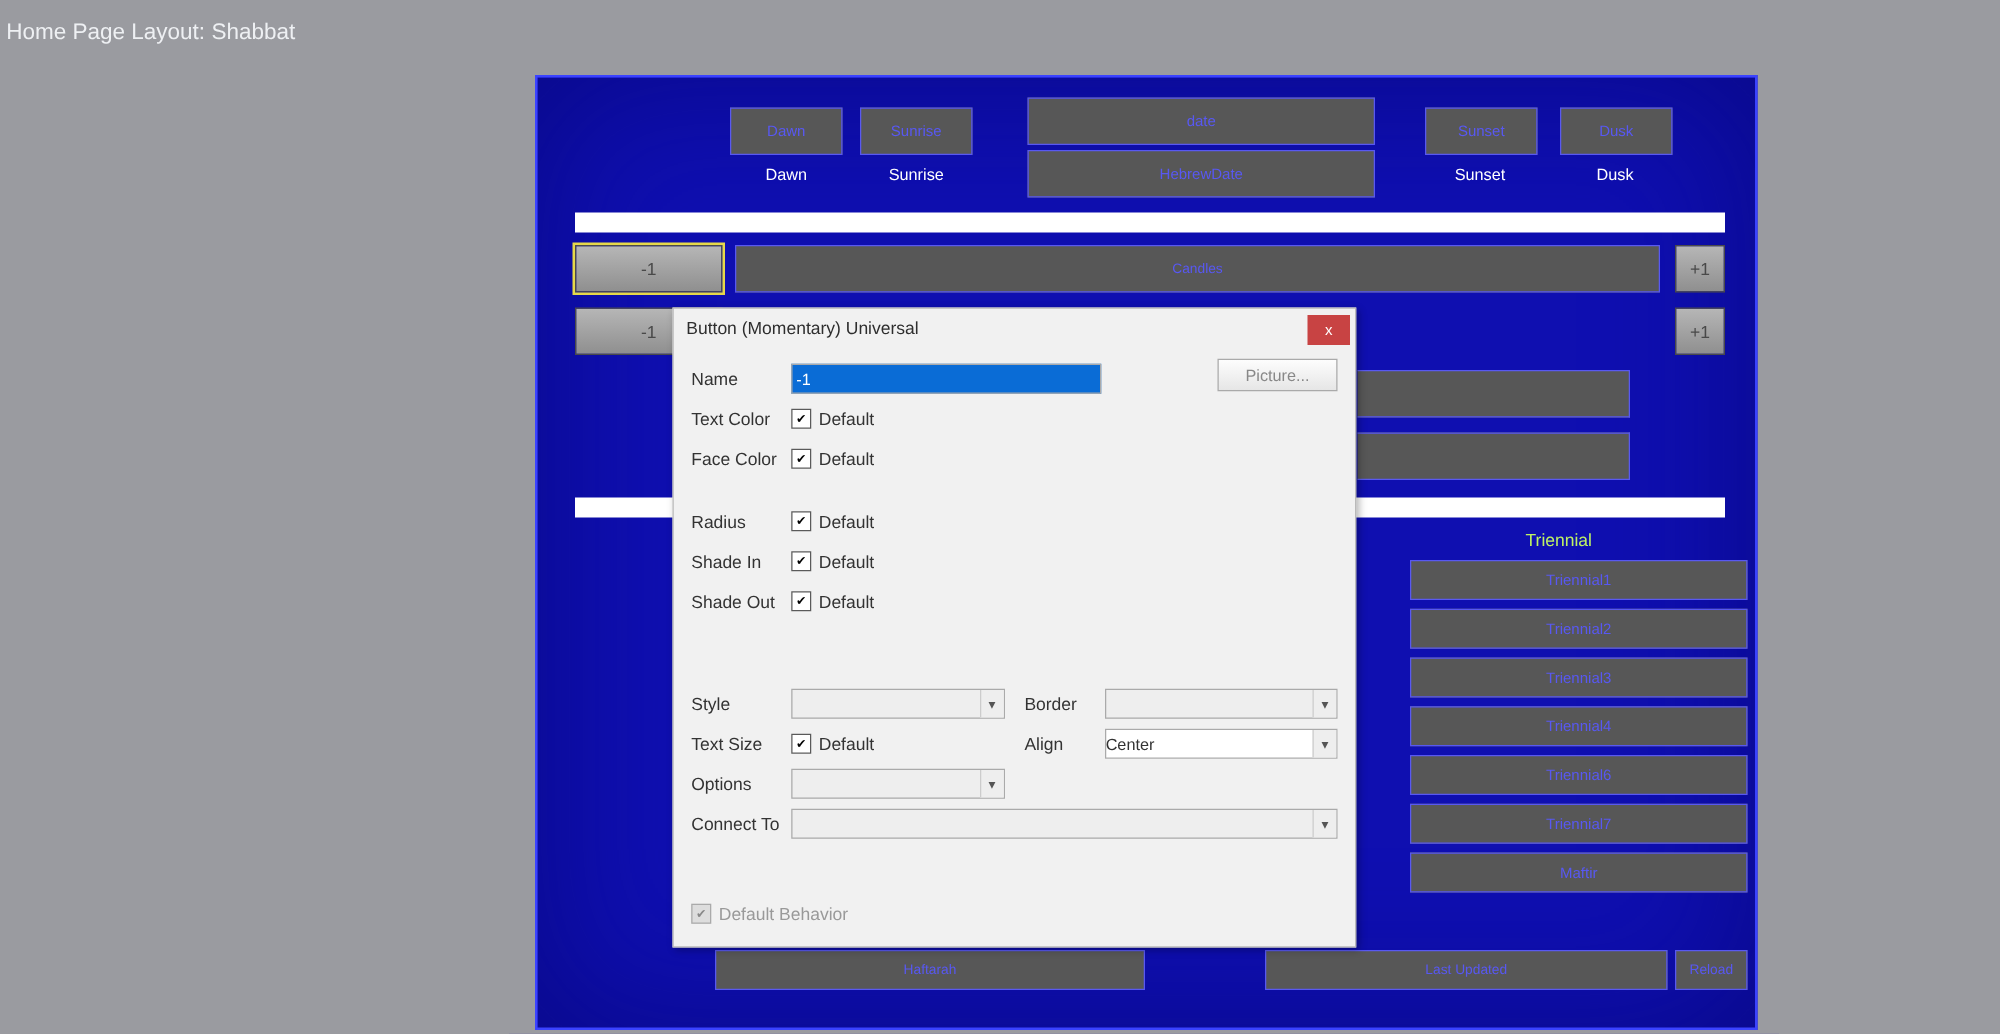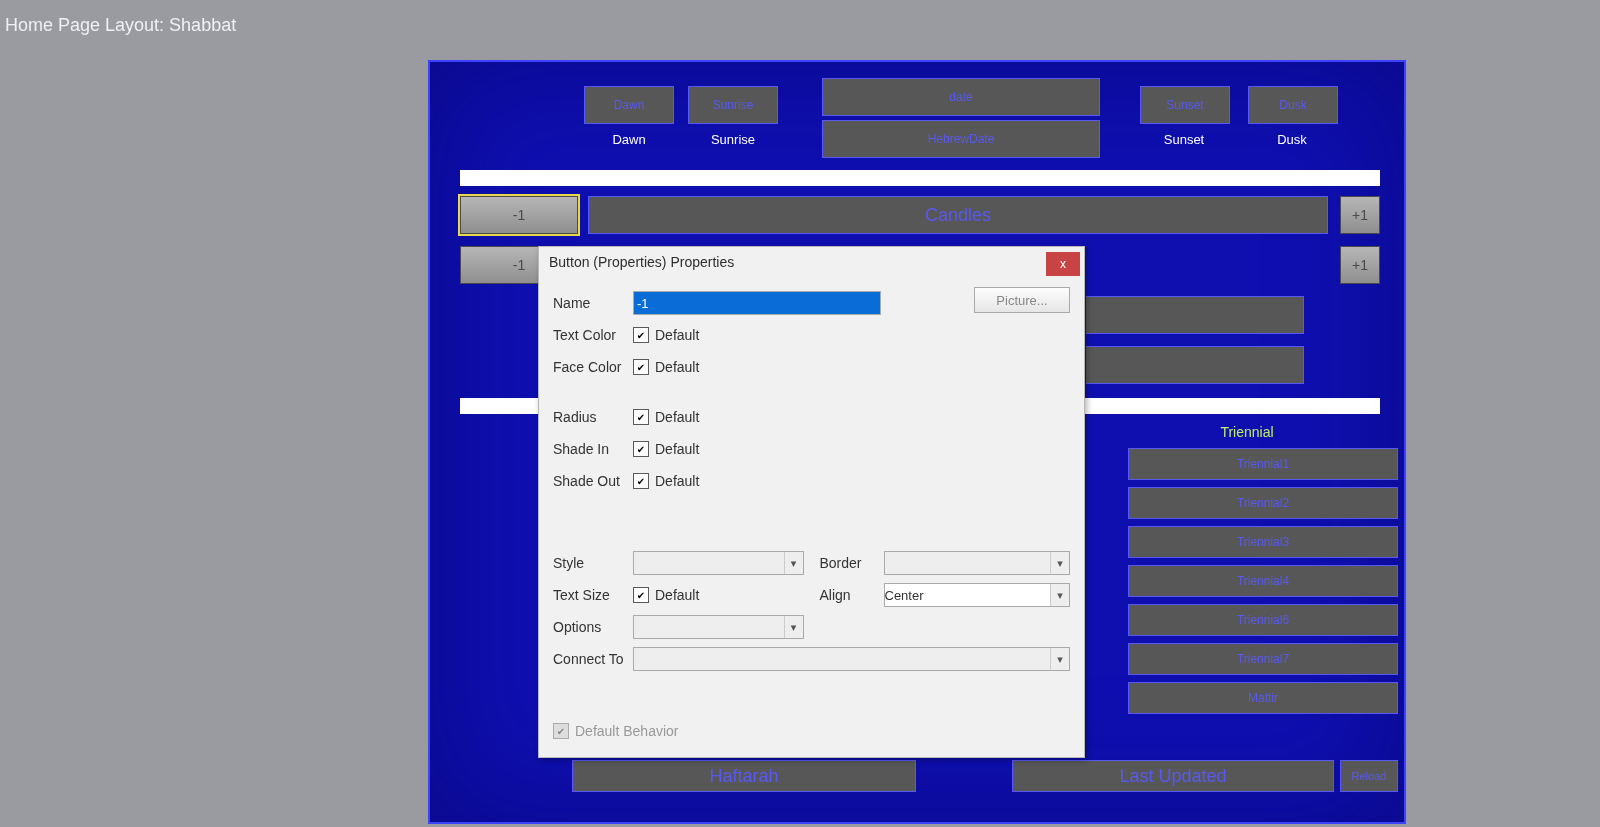--- a/index.html
+++ b/index.html
@@ -1,20 +1,20 @@
 <!DOCTYPE html>
 <html><head>
 <meta charset="utf-8">
 <style>
   html,body{margin:0;padding:0;width:1600px;height:827px;background:#9a9ba0;font-family:Arial,Helvetica,sans-serif;overflow:hidden}
   .page-title{position:absolute;left:5px;top:15px;color:#eef0f3;font-size:18px}
   .canvas{position:absolute;left:428px;top:60px;width:974px;height:760px;background:#0f0fb0;border:2px solid #3b43ff;box-shadow:inset 0 0 120px #090987}
   .el{position:absolute;box-sizing:border-box}
   .grey-btn{background:#575757;border:1px solid #5858f2;color:#5858f2;font-size:12px;display:flex;align-items:center;justify-content:center}
-  .grey-wide{background:#575757;border:1px solid #5858f2;color:#5858f2;font-size:18px;display:flex;align-items:center;justify-content:center}
+  .grey-wide{background:#575757;border:1px solid #5858f2;color:#5858f2;font-size:11px;display:flex;align-items:center;justify-content:center}
   .steel-btn{background:linear-gradient(#b6b6b6,#8f8f8f);border:1px solid #4a4a4a;color:#494949;font-size:14px;display:flex;align-items:center;justify-content:center}
   .sel{outline:2px solid #e6d84a}
   .label{color:#fff;font-size:13px}
   .whitebar{background:#fff;height:16px}
   .section-label{color:#bef264;font-size:14px;text-align:center}
   .tri-btn{background:#575757;border:1px solid #5858f2;color:#5858f2;font-size:12px;height:30px;display:flex;align-items:center;justify-content:center;margin-bottom:7px}
   .tri-col{position:absolute;margin-left:16px;}
 
   
   .dialog{position:absolute;left:538px;top:246px;width:545px;height:510px;background:#f1f1f1;border:1px solid #b9b9b9;box-shadow:2px 2px 6px rgba(0,0,0,.3)}
@@ -85,21 +85,21 @@
     <div class="tri-btn">Maftir</div>
   </div>
 
   <div class="el grey-wide" style="left:142px;top:698px;width:344px;height:32px">Haftarah</div>
   <div class="el grey-wide" style="left:582px;top:698px;width:322px;height:32px">Last Updated</div>
   <div class="el grey-wide" style="left:910px;top:698px;width:58px;height:32px;font-size:11px">Reload</div>
 </div>
 
 <div class="dialog">
   <div class="dlg-title">
-    <span>Button (Properties) Properties</span>
+    <span>Button (Momentary) Universal</span>
     <div class="dlg-close">x</div>
   </div>
   <button class="pict-btn">Picture...</button>
   <div class="dlg-body">
     <div class="row">
       <div class="lbl">Name</div>
       <input class="txt-in sel-text" value="-1" style="">
     </div>
     <div class="row">
       <div class="lbl">Text Color</div>

